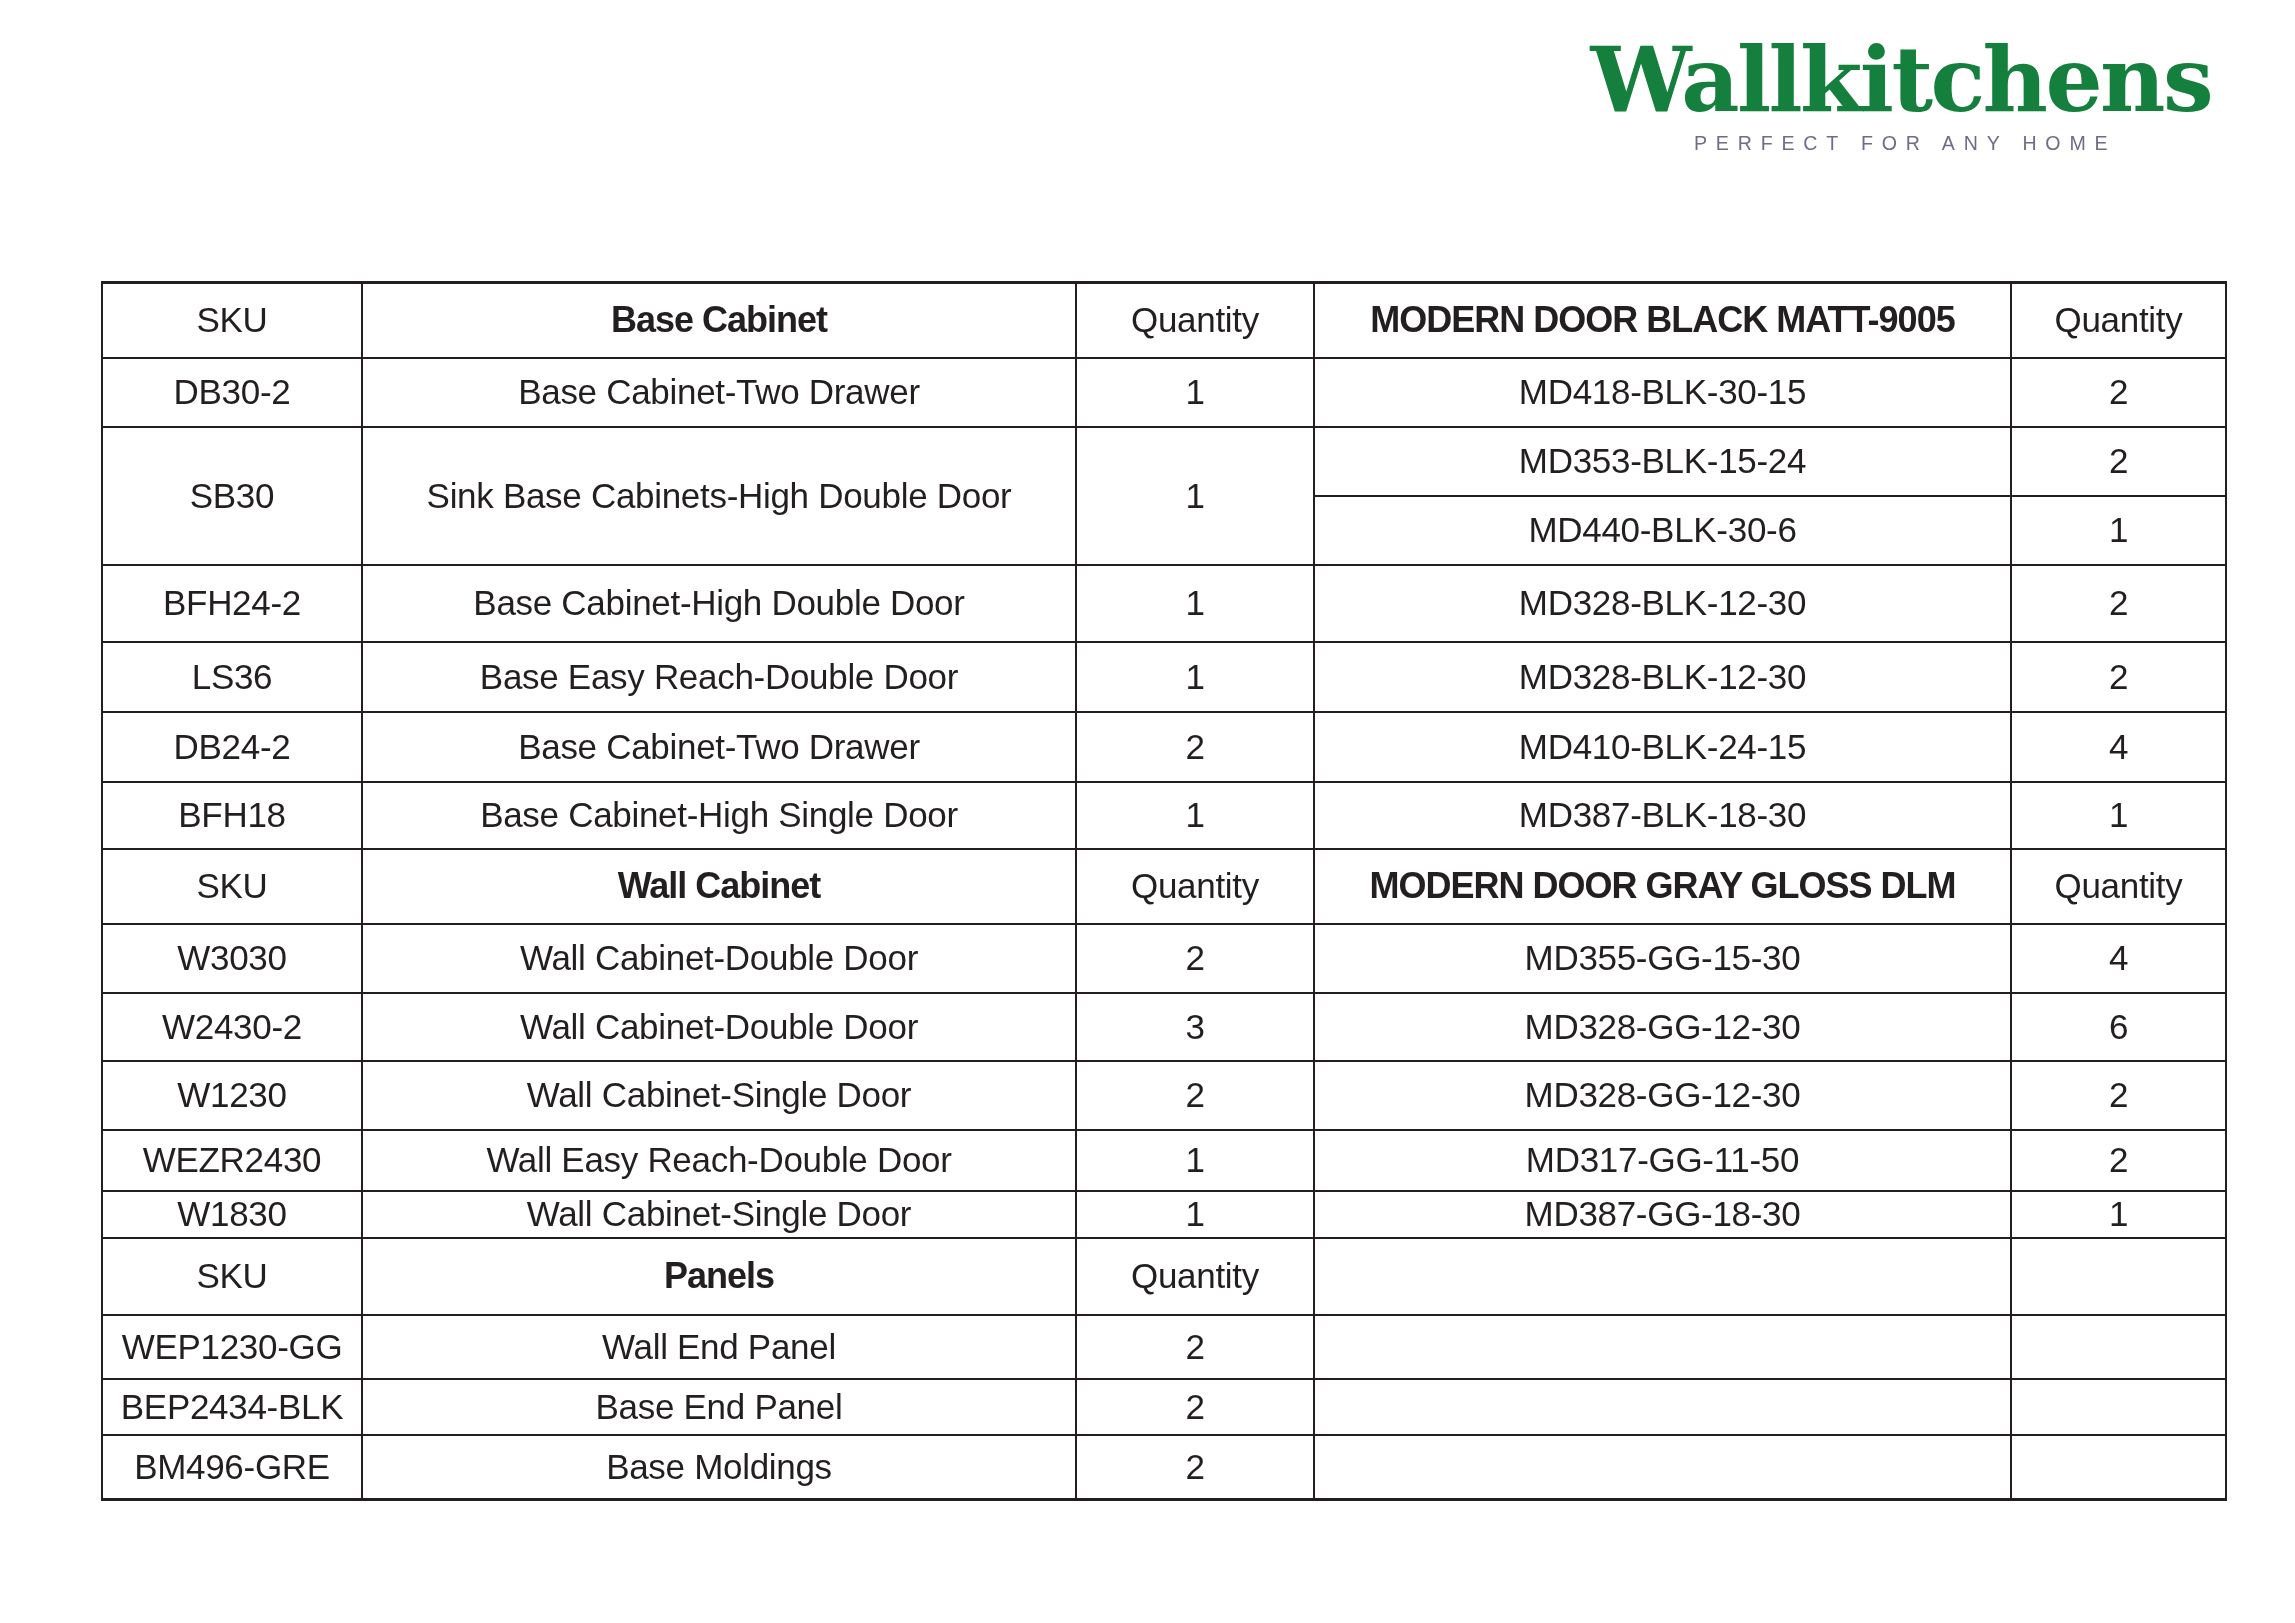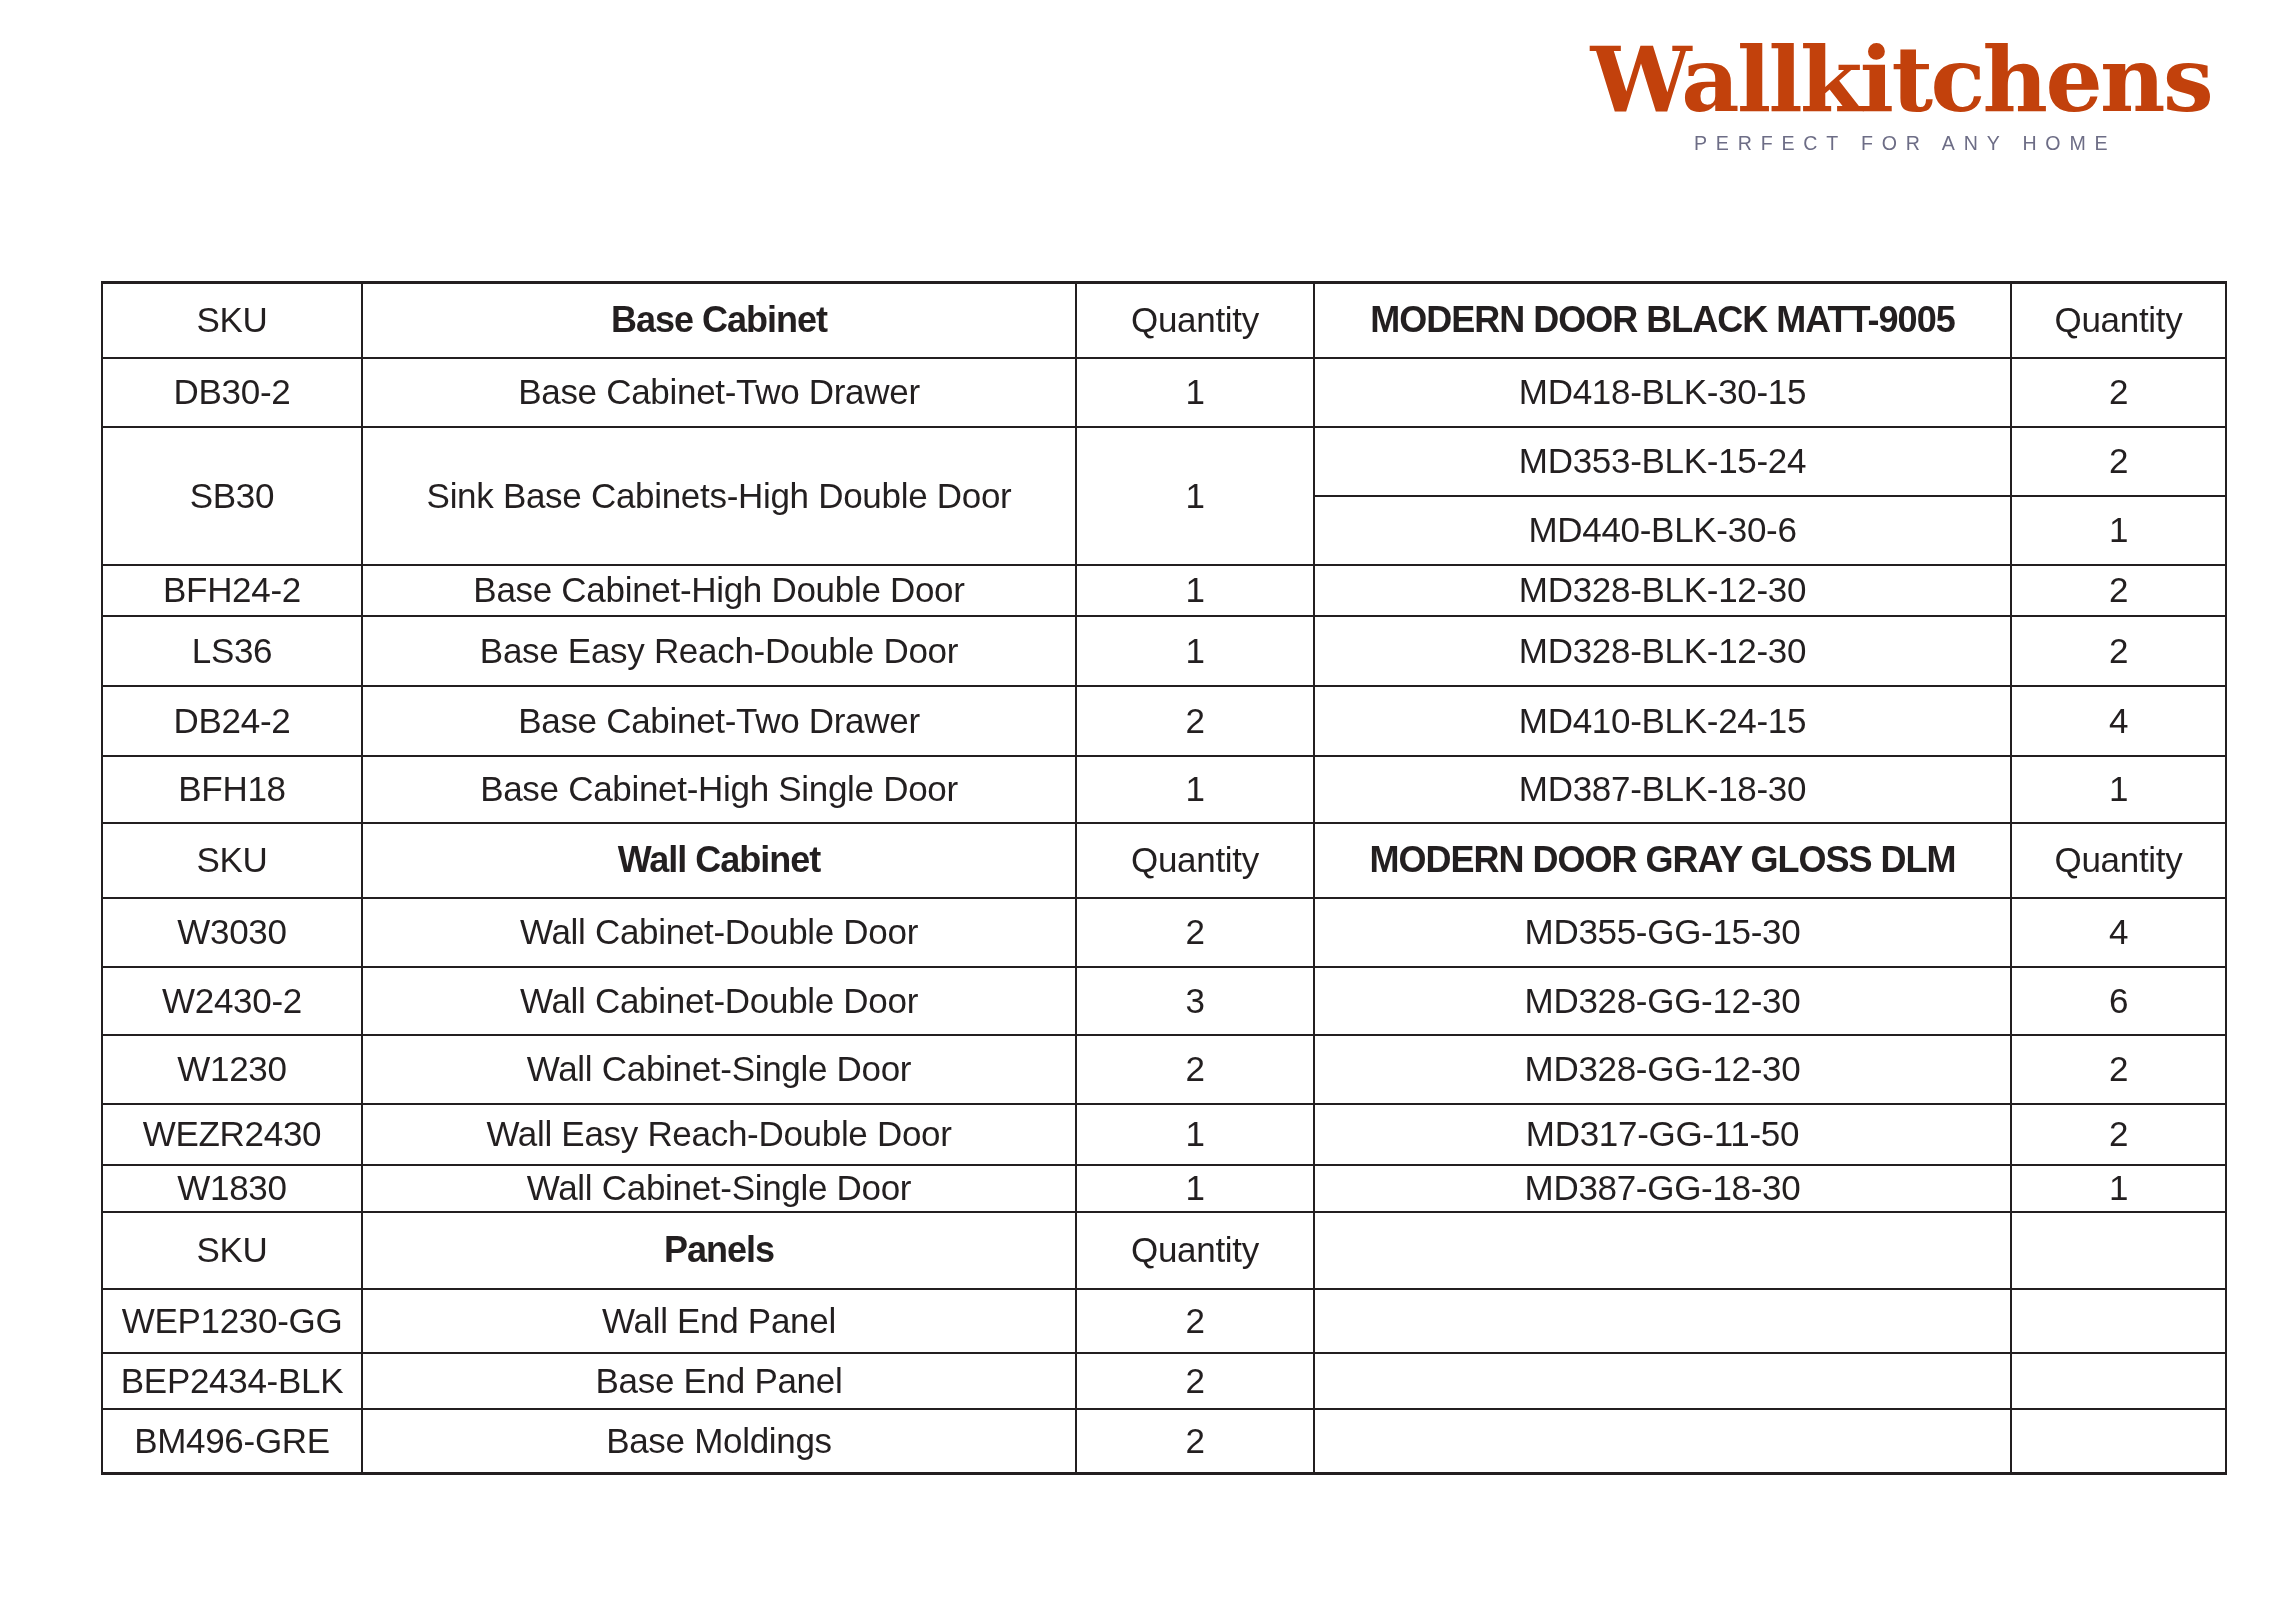--- a/index.html
+++ b/index.html
@@ -18,21 +18,21 @@
     top:34px;
     right:84px;
     text-align:center;
   }
   .brand-wordmark{
     font-family:"DejaVu Serif","Liberation Serif",serif;
     font-weight:bold;
     font-size:90px;
     line-height:1.0;
     letter-spacing:-2.6px;
-    color:#c2410c;
+    color:#15803d;
     white-space:nowrap;
   }
   .brand-tagline{
     margin-top:7.9px;
     font-size:19.6px;
     letter-spacing:8.8px;
     text-indent:8.8px;
     color:#6d6d86;
     white-space:nowrap;
   }
@@ -118,21 +118,21 @@
       <td rowspan="2">SB30</td>
       <td rowspan="2">Sink Base Cabinets-High Double Door</td>
       <td rowspan="2">1</td>
       <td>MD353-BLK-15-24</td>
       <td>2</td>
     </tr>
     <tr style="height:69px">
       <td>MD440-BLK-30-6</td>
       <td>1</td>
     </tr>
-    <tr style="height:51px">
+    <tr style="height:77px">
       <td>BFH24-2</td>
       <td>Base Cabinet-High Double Door</td>
       <td>1</td>
       <td>MD328-BLK-12-30</td>
       <td>2</td>
     </tr>
     <tr style="height:70px">
       <td>LS36</td>
       <td>Base Easy Reach-Double Door</td>
       <td>1</td>

